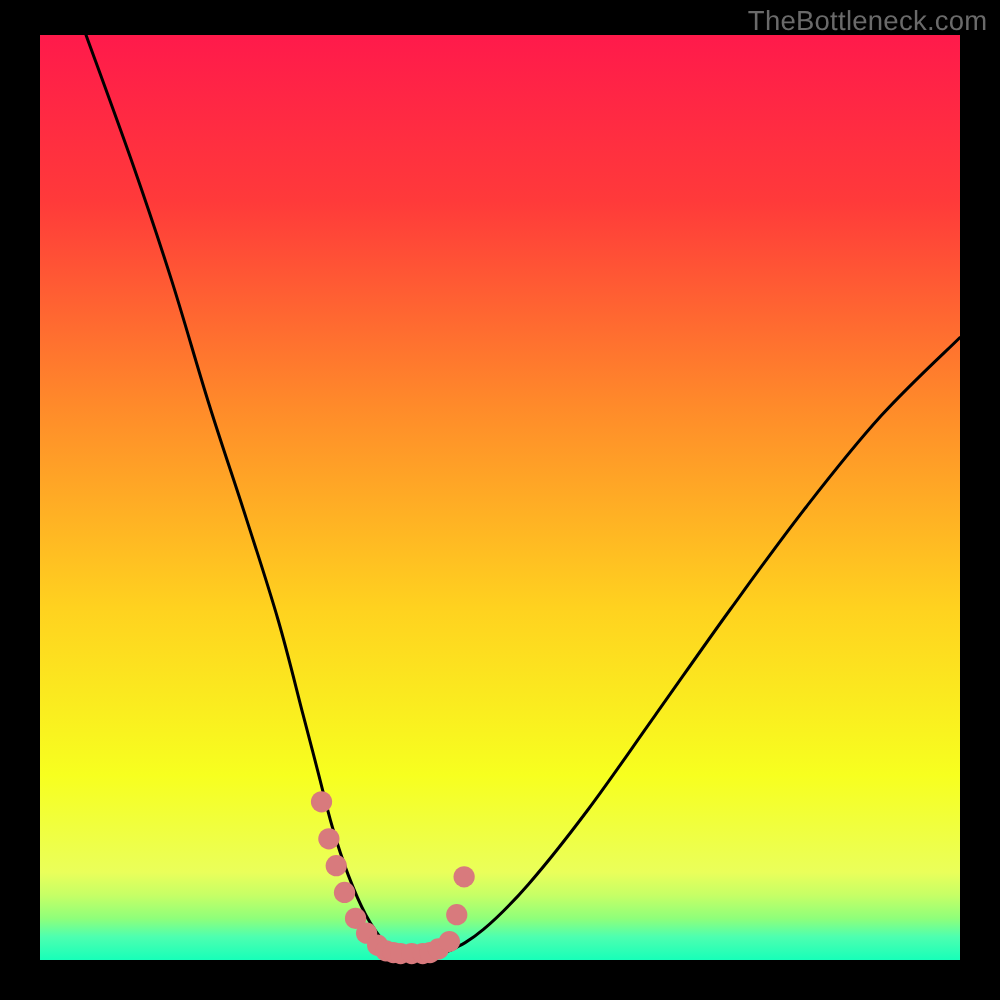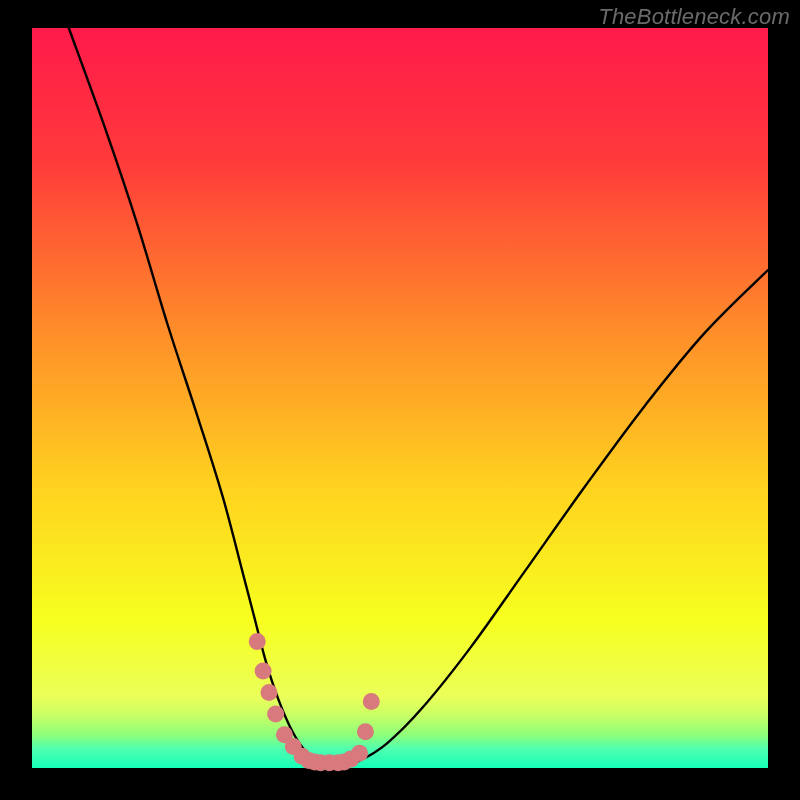--- a/index.html
+++ b/index.html
@@ -8,21 +8,20 @@
     width: 800px;
     height: 800px;
     background: #000;
     overflow: hidden;
     font-family: Arial, Helvetica, sans-serif;
   }
   .stage {
     position: relative;
     width: 800px;
     height: 800px;
-    font-style: italic;
   }
   .watermark {
     position: absolute;
     top: 4px;
     right: 10px;
     color: #6a6a6a;
     font-size: 22px;
     font-weight: 500;
     letter-spacing: 0.2px;
     z-index: 50;

